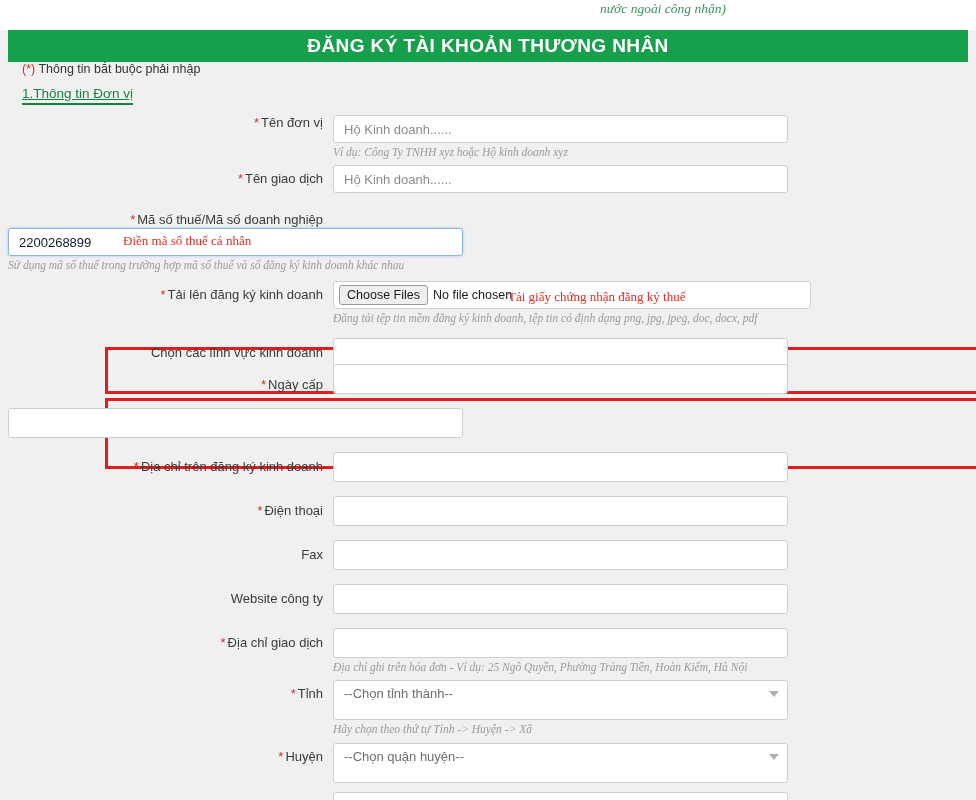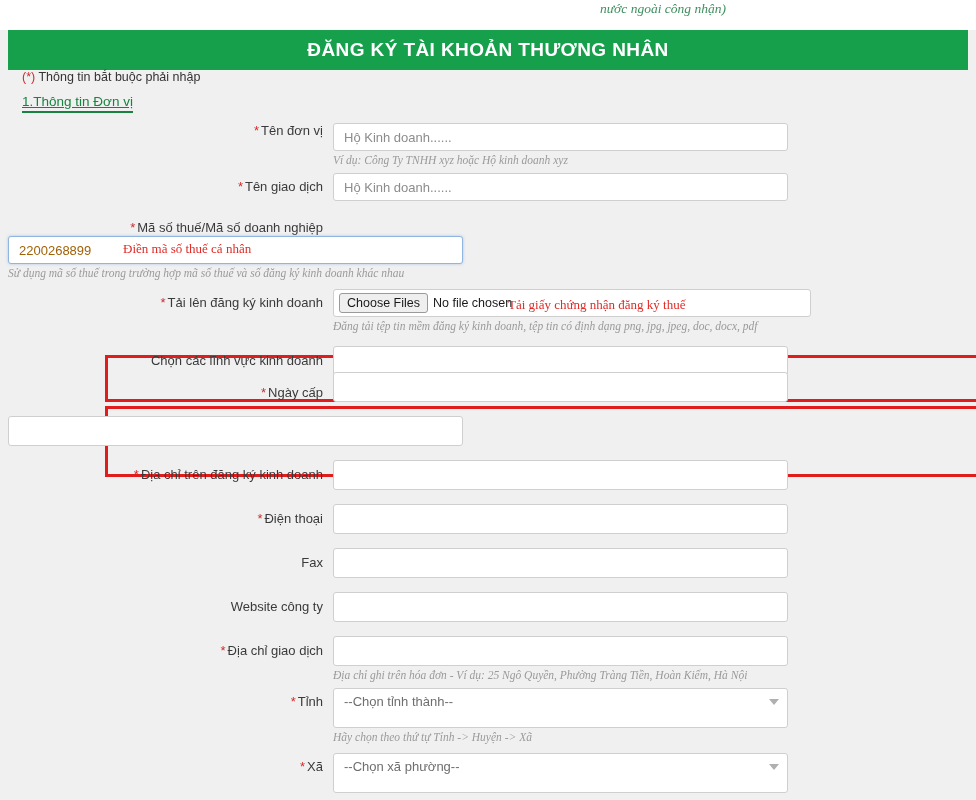--- a/index.html
+++ b/index.html
@@ -30,21 +30,21 @@
     top: 1px;
     font-family: "Liberation Serif", serif;
     font-style: italic;
     font-size: 13.5px;
     color: #3f8f5f;
     white-space: nowrap;
   }
 
   
   .banner {
-    height: 40px;
+    height: 32px;
     background: #17a04c;
     margin: 0 8px;
     display: flex;
     align-items: center;
     justify-content: center;
   }
   .banner-title {
     color: #ffffff;
     font-weight: bold;
     font-size: 19px;
@@ -112,21 +112,21 @@
   .text-input {
     width: 455px;
     height: 28px;
     box-sizing: border-box;
     border: 1px solid #cfcfcf;
     border-radius: 3px;
     background: #ffffff;
     padding: 0 10px;
     font-family: "Liberation Sans", sans-serif;
     font-size: 13px;
-    color: #a16207;
+    color: #0f172a;
     outline: none;
   }
   .text-input::placeholder {
     color: #8c8c8c;
   }
   .text-input.focused {
     border-color: #8fb5e0;
     box-shadow: 0 0 3px rgba(110,160,215,0.5);
   }
   .text-input.tall {
@@ -369,20 +369,31 @@
       </div>
       <div class="field-cell">
         <div class="select-wrap">
           <div class="select-box">--Chọn tỉnh thành--</div>
           <span class="select-arrow"></span>
         </div>
         <div class="hint">Hãy chọn theo thứ tự Tỉnh -&gt; Huyện -&gt; Xã</div>
       </div>
     </div>
 
+    <div class="row" style="margin-top:7px;">
+      <div class="label-cell" style="padding-top:6px;">
+        <span class="req">*</span><span>Huyện</span>
+      </div>
+      <div class="field-cell">
+        <div class="select-wrap">
+          <div class="select-box">--Chọn quận huyện--</div>
+          <span class="select-arrow"></span>
+        </div>
+      </div>
+    </div>
 
     <div class="row" style="margin-top:9px;">
       <div class="label-cell" style="padding-top:6px;">
         <span class="req">*</span><span>Xã</span>
       </div>
       <div class="field-cell">
         <div class="select-wrap">
           <div class="select-box">--Chọn xã phường--</div>
           <span class="select-arrow"></span>
         </div>

